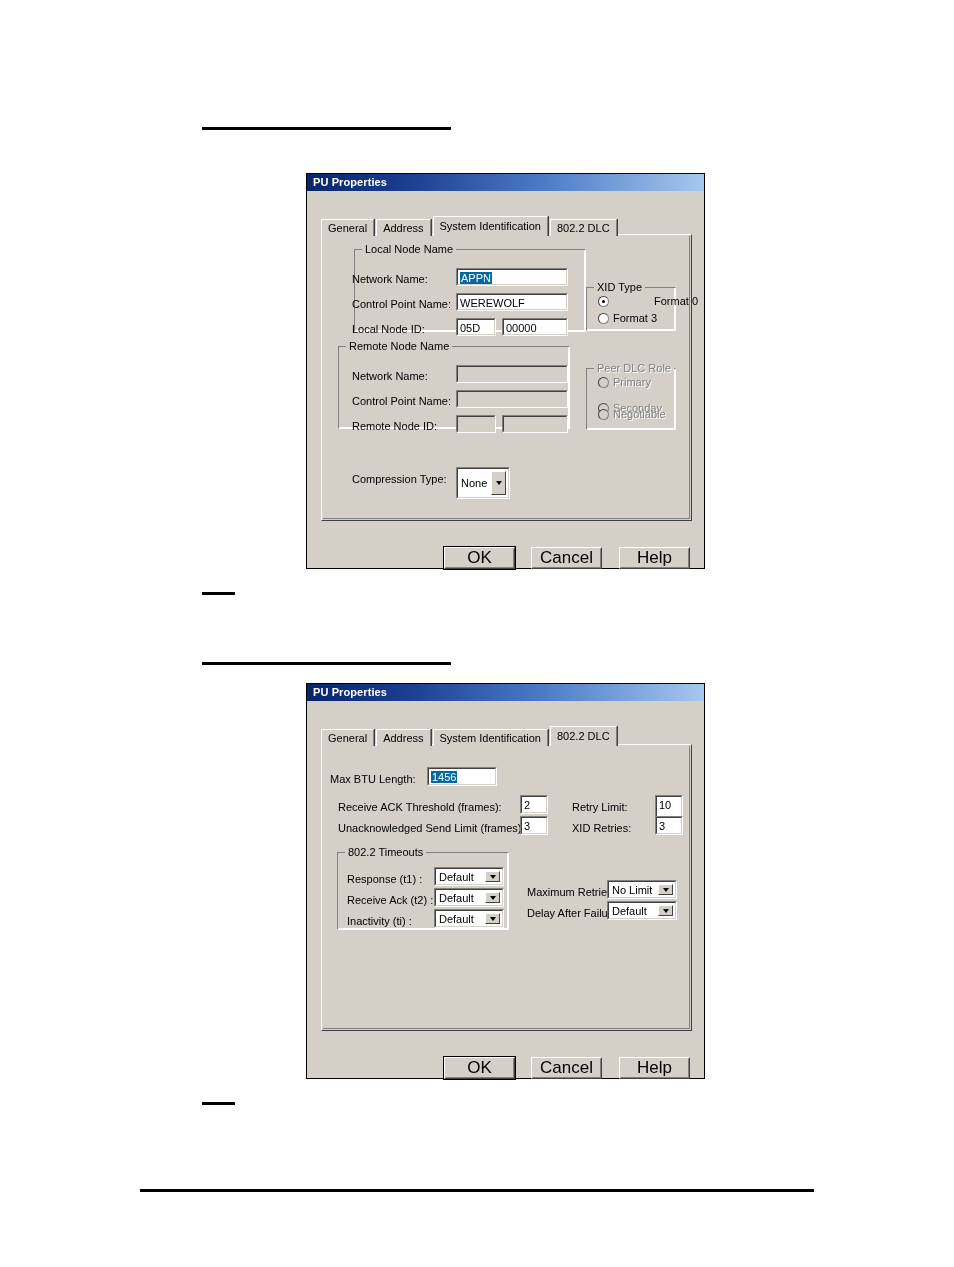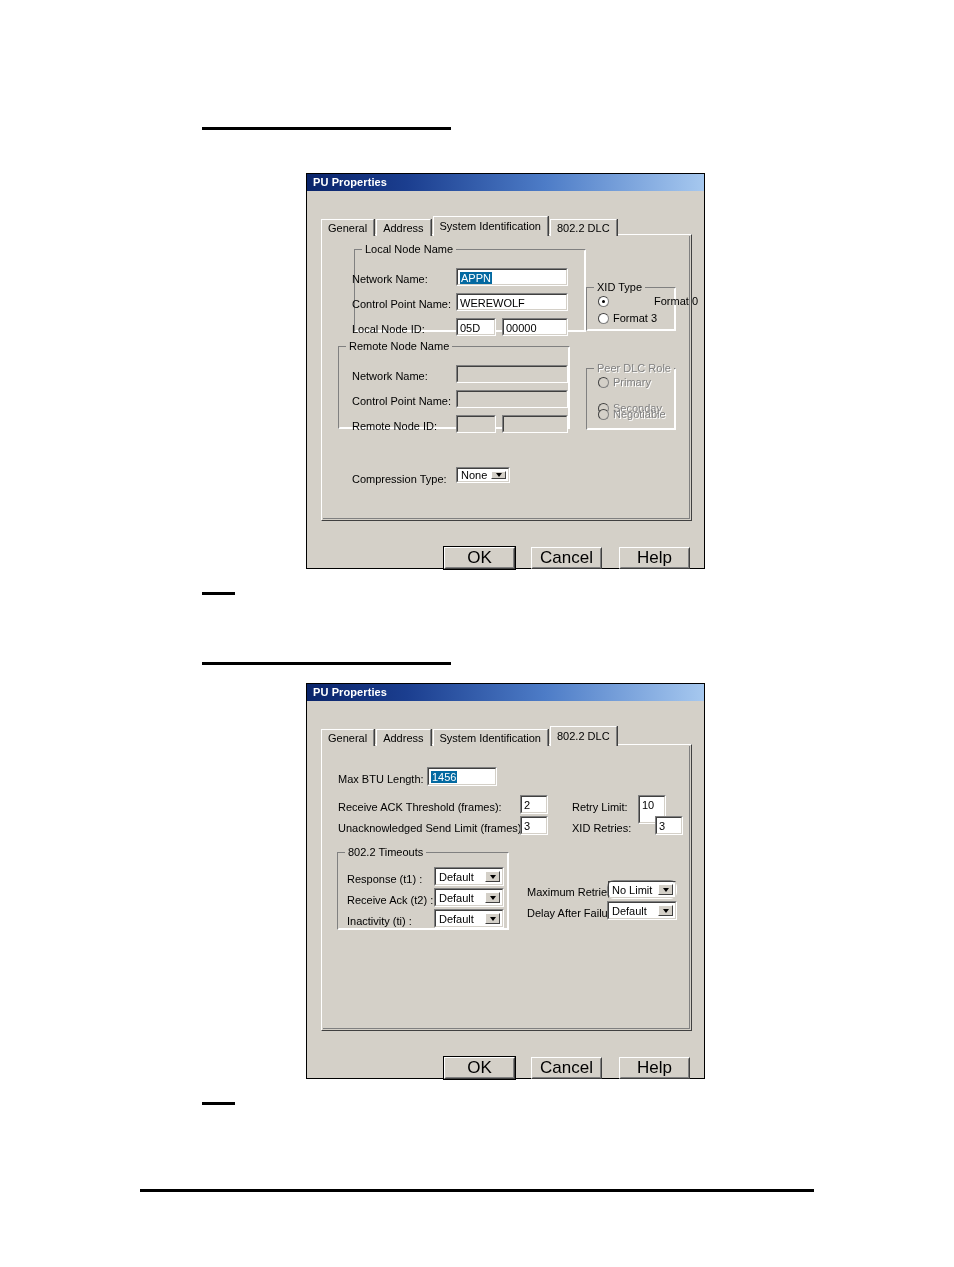--- a/index.html
+++ b/index.html
@@ -384,21 +384,21 @@
       <div class="radio disabled" style="left:276px; top:167px;">
         <span class="rdot"></span>
         <span>Seconday</span>
       </div>
       <div class="radio disabled" style="left:276px; top:173px;">
         <span class="rdot"></span>
         <span>Negotiable</span>
       </div>
 
       <div class="lbl" style="left:30px; top:238px;">Compression Type:</div>
-      <div class="combo" style="left:134px; top:232px; width:54px; height:16px;">
+      <div class="combo" style="left:134px; top:232px; width:54px; height:32px;">
         <span class="ci">
           <span>None</span>
           <span class="cbtn">
               <span class="arrow-dn"></span>
             </span>
         </span>
       </div>
 
     </div>
 
@@ -425,31 +425,31 @@
 
     <div class="tabstrip">
       <div class="tab">General</div>
       <div class="tab">Address</div>
       <div class="tab">System Identification</div>
       <div class="tab active">802.2 DLC</div>
     </div>
 
     <div class="tabpage">
 
-      <div class="lbl" style="left:16px; top:28px;">Max BTU Length:</div>
+      <div class="lbl" style="left:8px; top:28px;">Max BTU Length:</div>
       <div class="field" style="left:105px; top:22px; width:70px; height:19px;">
         <span class="fi"><span class="sel">1456</span></span>
       </div>
 
       <div class="lbl" style="left:16px; top:56px;">Receive ACK Threshold (frames):</div>
       <div class="field" style="left:198px; top:50px; width:28px; height:19px;">
         <span class="fi">2</span>
       </div>
       <div class="lbl" style="left:250px; top:56px;">Retry Limit:</div>
-      <div class="field" style="left:316px; top:50px; width:28px; height:29px;">
+      <div class="field" style="left:333px; top:50px; width:28px; height:29px;">
         <span class="fi">10</span>
       </div>
 
       <div class="lbl" style="left:16px; top:77px;">Unacknowledged Send Limit (frames):</div>
       <div class="field" style="left:198px; top:71px; width:28px; height:19px;">
         <span class="fi">3</span>
       </div>
       <div class="lbl" style="left:250px; top:77px;">XID Retries:</div>
       <div class="field" style="left:333px; top:71px; width:28px; height:19px;">
         <span class="fi">3</span>
@@ -481,21 +481,21 @@
       <div class="combo" style="left:112px; top:164px; width:70px; height:19px;">
         <span class="ci">
           <span>Default</span>
           <span class="cbtn">
               <span class="arrow-dn"></span>
             </span>
         </span>
       </div>
 
       <div class="lbl" style="left:205px; top:141px;">Maximum Retries:</div>
-      <div class="combo" style="left:285px; top:135px; width:70px; height:19px;border-radius:7px;">
+      <div class="combo" style="left:285px; top:135px; width:70px; height:19px;">
         <span class="ci">
           <span>No Limit</span>
           <span class="cbtn">
               <span class="arrow-dn"></span>
             </span>
         </span>
       </div>
       <div class="lbl" style="left:205px; top:162px;">Delay After Failure:</div>
       <div class="combo" style="left:285px; top:156px; width:70px; height:19px;">
         <span class="ci">

